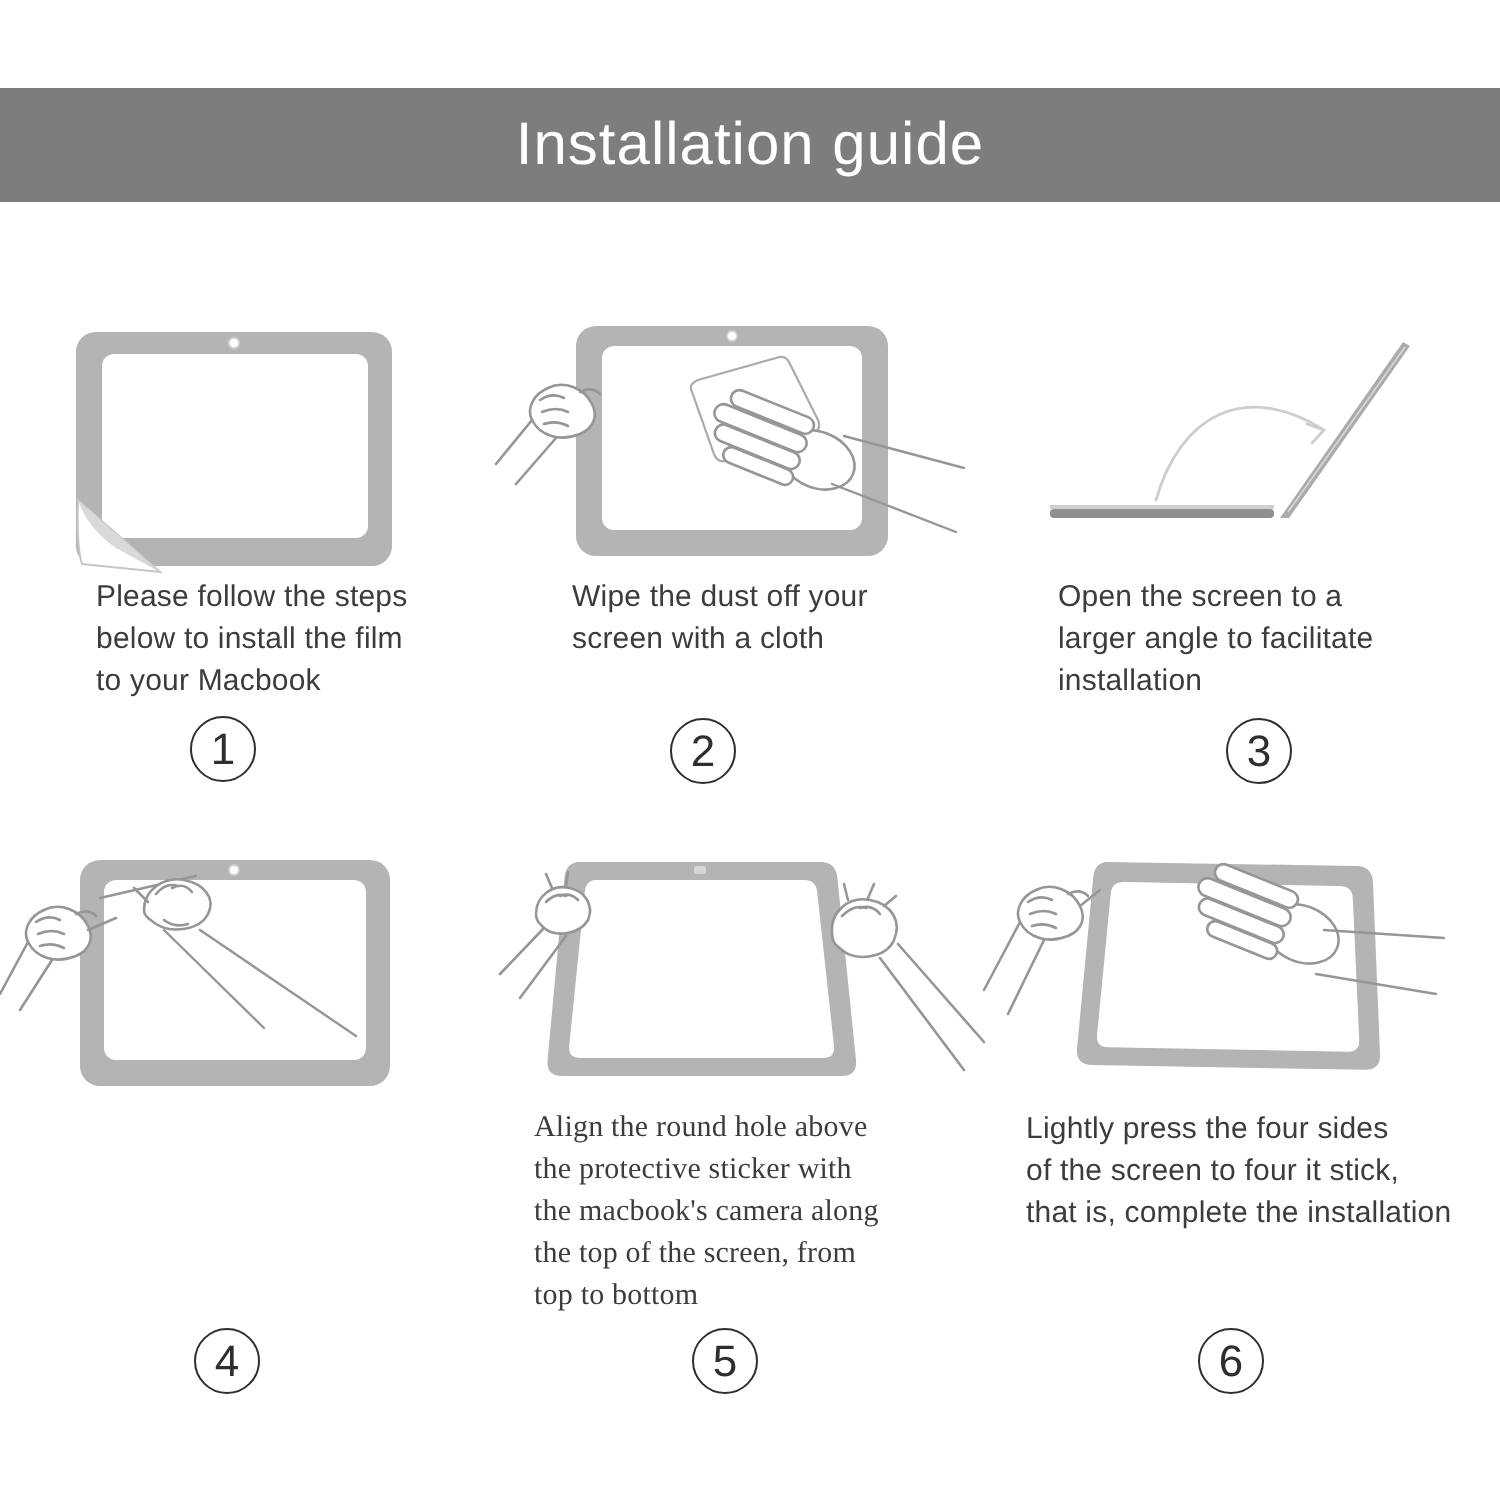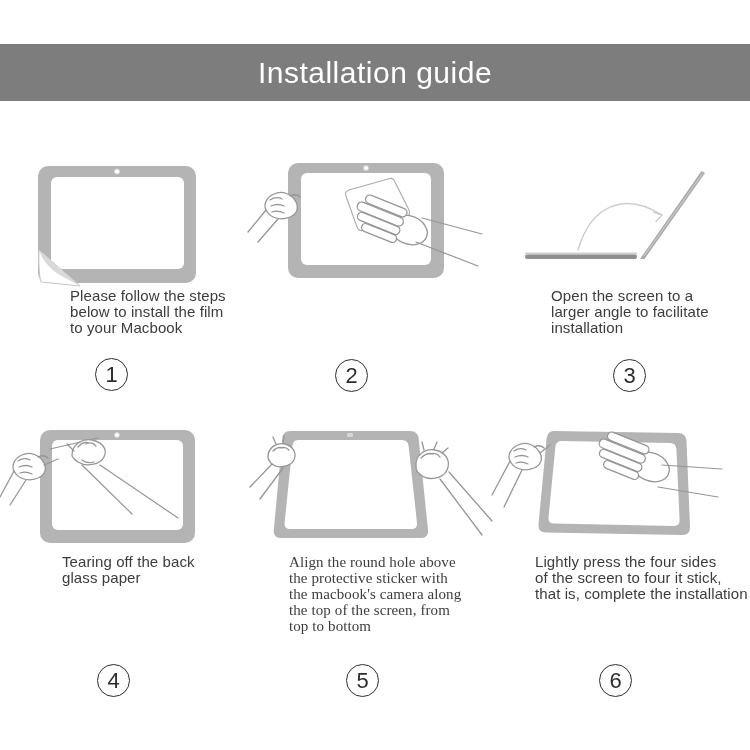--- a/index.html
+++ b/index.html
@@ -11,22 +11,22 @@
     position:absolute;left:0;top:44px;width:750px;height:57px;
     background:var(--header-bg,#7d7d7d);
     display:flex;align-items:center;justify-content:center;
   }
   .header .title{
     color:var(--header-text,#ffffff);font-size:30px;font-weight:400;letter-spacing:.5px;
   }
   .step{position:absolute;width:250px;height:290px;}
   .illus{position:absolute;left:0;top:0;width:250px;height:125px;overflow:visible;}
   .desc{
-    position:absolute;font-size:15px;line-height:16px;color:var(--text-color,#3c3c3c);
-    white-space:pre-line;letter-spacing:.1px;margin-left:22px;
+    position:absolute;font-size:15px;line-height:21px;color:var(--text-color,#3c3c3c);
+    white-space:pre-line;letter-spacing:.1px;
   }
   .num{
     position:absolute;width:33px;height:33px;box-sizing:border-box;
     border:1.6px solid #2e2e2e;border-radius:50%;
     display:flex;align-items:center;justify-content:center;
     font-size:22px;color:#2e2e2e;background:#fff;
   }
   
   #step1{left:0;top:160px;}   #step1 .desc{left:48px;top:128px;}  #step1 .num{left:95px;top:198px;}
   #step2{left:250px;top:160px;} #step2 .desc{left:36px;top:128px;} #step2 .num{left:85px;top:199px;}
@@ -75,20 +75,22 @@
     <path d="M96,36 Q94,32 99,30 L138,19 Q143,17 145,22 L159,50 Q161,55 156,57 L114,70 Q109,72 107,67 Z" fill="#ffffff" stroke="#ababab" stroke-width="1.1"></path>
     <g class="hand" transform="translate(140,58) rotate(22)" stroke-width="1.1">
       <ellipse cx="22" cy="4" rx="19" ry="14"></ellipse>
       <rect x="-30" y="-14" width="44" height="8.5" rx="4.2"></rect>
       <rect x="-35" y="-4.5" width="49" height="9" rx="4.5"></rect>
       <rect x="-31" y="5" width="45" height="8.5" rx="4.2"></rect>
       <rect x="-23" y="14" width="37" height="8" rx="4"></rect>
     </g>
     <path d="M172,58 L232,74 M166,82 L228,106" class="lines"></path>
   </svg>
+  <div class="desc">Wipe the dust off your
+screen with a cloth</div>
   <div class="num">2</div>
 </div>
 
 <div class="step" id="step3">
   <svg class="illus" viewBox="0 0 250 125">
     <rect x="13" y="92.5" width="112" height="2" fill="#cfcfcf"></rect>
     <rect x="13" y="94.5" width="112" height="4.5" rx="2" fill="#8f8f8f"></rect>
     <polygon points="128,99 132.5,99 193,13 189.5,11" fill="#ababab"></polygon>
     <line x1="132" y1="96" x2="190.5" y2="13.5" stroke="#d8d8d8" stroke-width="0.8"></line>
     <g stroke="#cdcdcd" stroke-width="1.4" fill="none" stroke-linecap="round">
@@ -115,22 +117,20 @@
     </g>
     <path d="M100,40 L178,93 M82,40 L132,89" class="lines"></path>
     <g class="hand" transform="translate(20,44)">
       <path d="M2,-14 C10,-18 20,-14 24,-6 C27,0 25,6 18,9 C8,13 -2,10 -6,2 C-9,-4 -5,-11 2,-14 Z"></path>
       <path d="M18,-12 q6,-3 10,1" fill="none"></path>
       <path d="M-2,-8 q6,-4 12,-1 M-1,-2 q7,-3 13,0 M0,4 q6,-2 12,1" fill="none"></path>
       <path d="M-6,2 L-20,28 M6,11 L-10,36" fill="none"></path>
       <path d="M24,-4 l14,-6" fill="none"></path>
     </g>
   </svg>
-  <div class="desc">Tearing off the back
-glass paper</div>
   <div class="num">4</div>
 </div>
 
 <div class="step" id="step5">
   <svg class="illus" viewBox="0 0 250 125">
     <path d="M40,6 L160,6 Q168,6 168.7,14 L178,105 Q178.8,113 170.8,113 L31,113 Q23,113 23.8,105 L32.2,14 Q32.9,6 40,6 Z" fill="#b4b4b4"></path>
     <path d="M48,15 L152,15 Q158,15 158.6,21 L167,98 Q167.6,104 161.6,104 L40,104 Q34,104 34.6,98 L42.4,21 Q43,15 48,15 Z" fill="#ffffff"></path>
     <rect x="97" y="8" width="6" height="4" rx="1" fill="#d6d6d6"></rect>
     <g class="hand" transform="translate(30,32)">
       <path d="M-12,0 C-12,-9 -4,-15 5,-13 C13,-11 17,-4 14,3 C10,10 -2,12 -8,7 C-11,4 -12,3 -12,0 Z"></path>

